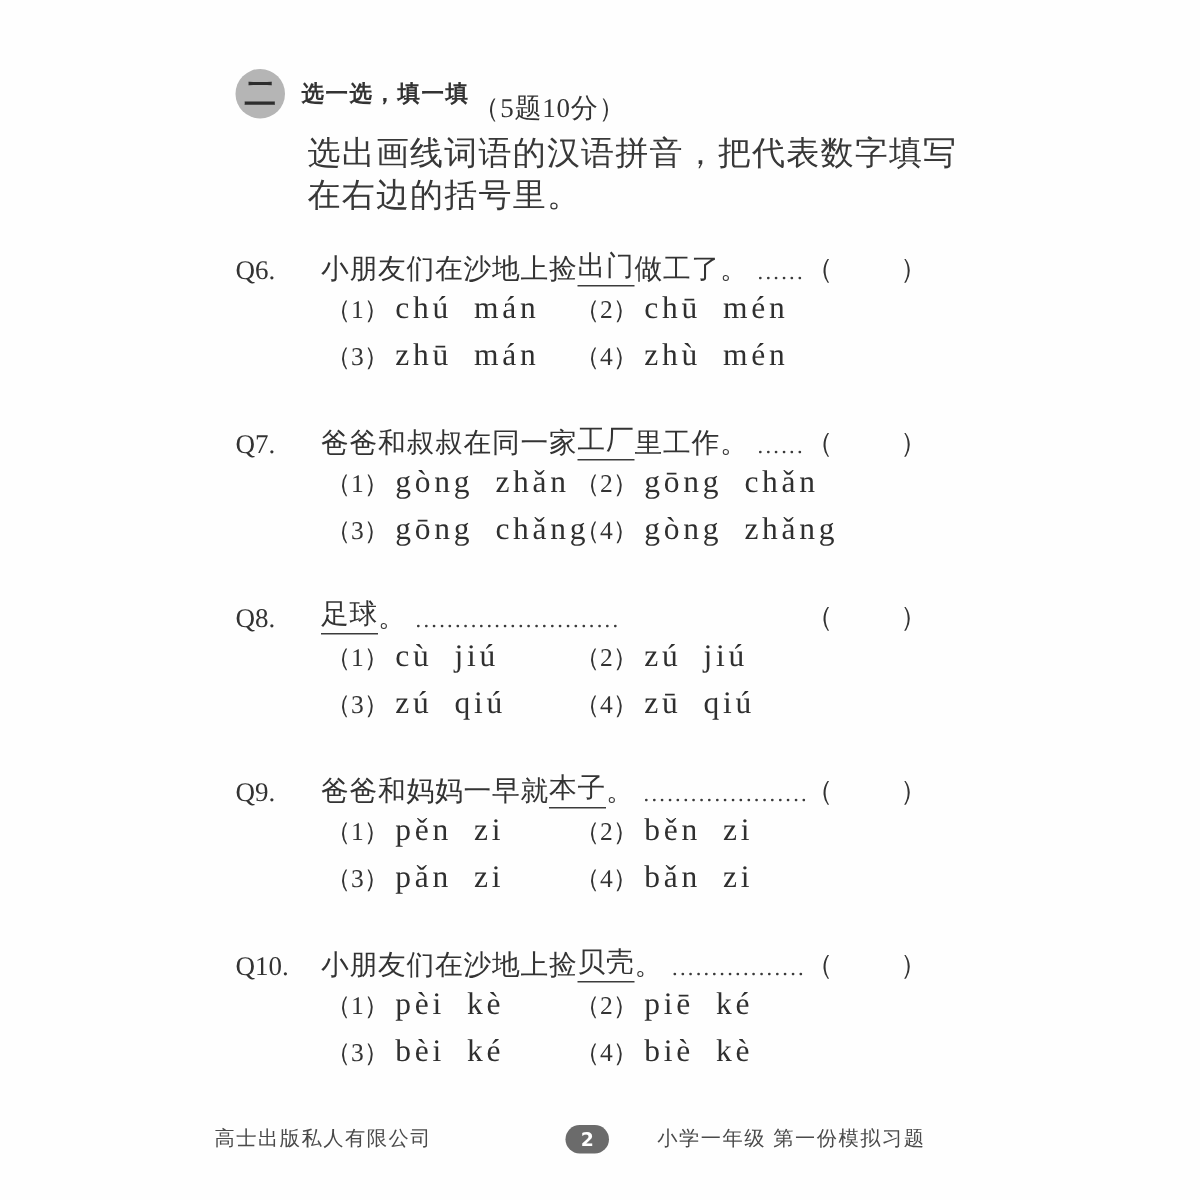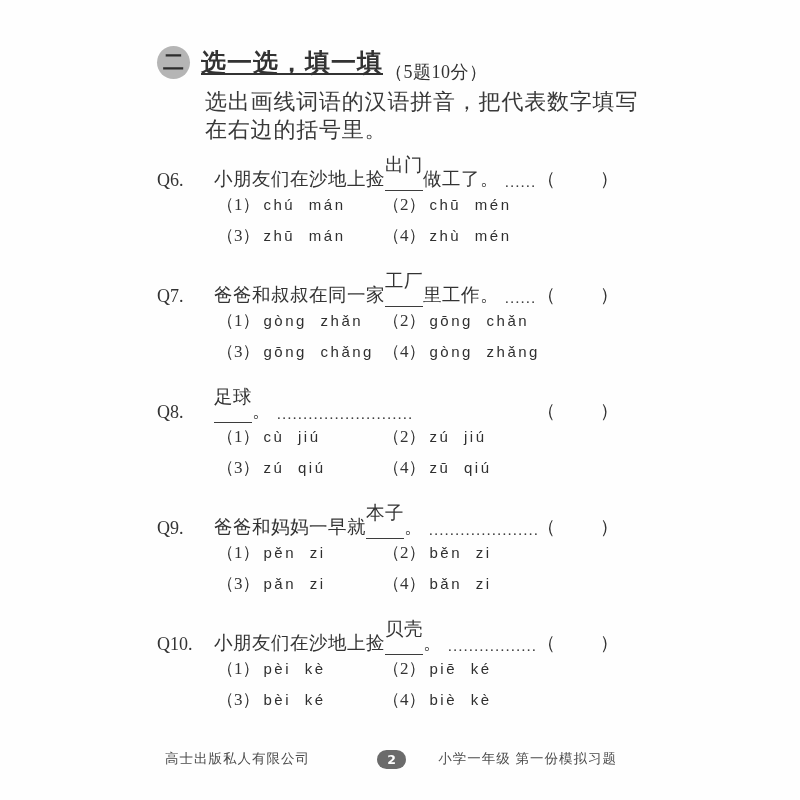--- a/index.html
+++ b/index.html
@@ -19,66 +19,66 @@
     display: flex; align-items: center; height: 34px;
   }
   .section-badge {
     width: 33px; height: 33px; border-radius: 50%;
     background: #b5b5b5; color: #2d2d2d;
     font-weight: bold; font-size: 21px;
     display: flex; align-items: center; justify-content: center;
     flex: none;
   }
   .title {
-    font-size: 25px; font-weight: bold;
-    margin-left: 11px; letter-spacing: 1px; text-decoration: underline;
+    font-size: 15px; font-weight: bold;
+    margin-left: 11px; letter-spacing: 1px;
   }
   .score {
     font-size: 18px; font-weight: normal;
     margin-left: 2px; letter-spacing: 0.5px; margin-top: 20px;
   }
   .instructions {
     margin: 9px 0 0 205px; width: 452px;
     font-size: 22px; line-height: 27.5px; letter-spacing: 0.8px;
     color: #383838;
   }
 
   
   .questions { margin-top: 17px; }
   .question { margin-left: 157px; width: 462px; margin-bottom: 24px; }
   .q-line {
     display: flex; align-items: flex-end;
     font-size: 18.5px; height: 31px; letter-spacing: 0.5px;
     white-space: nowrap;
   }
   .q-label { width: 57px; flex: none; font-size: 18px; letter-spacing: 0; }
-  .q-underline { border-bottom: 1.5px solid #3c3c3c; padding-bottom: 13px; }
+  .q-underline { border-bottom: 1.5px solid #3c3c3c; padding-bottom: 1px; }
   .q-leader {
     flex: 1; overflow: hidden;
     font-size: 15px; letter-spacing: 1.5px;
     padding-left: 6px; color: #3a3a3a;
   }
   .q-brackets { flex: none; display: flex; align-items: baseline; }
   .q-paren-gap { display: inline-block; width: 44px; }
 
   .opts {
     margin: 2px 0 0 60px;
     display: grid; grid-template-columns: 166px auto; row-gap: 3px;
     font-size: 17px;
   }
   .opt { display: flex; align-items: baseline; height: 28px; white-space: nowrap; }
   .opt-pinyin {
-    font-family: Liberation Sans, sans-serif;
-    font-size: 15px; letter-spacing: 2.5px; word-spacing: 7px;
+    font-family: Liberation Serif, serif;
+    font-size: 21px; letter-spacing: 2.5px; word-spacing: 7px;
     margin-left: 4px; color: #2f2f2f;
   }
 
   
   .footer {
-    position: absolute; left: 165px; right: 183px; top: 750px;
+    position: absolute; left: 143px; right: 183px; top: 750px;
     display: flex; justify-content: space-between; align-items: center;
     font-size: 13.5px; color: #4a4a4a; letter-spacing: 1px;
     font-family: "Liberation Sans", sans-serif;
   }
   .page-badge {
     position: absolute; left: 377px; top: 750px;
     width: 29px; height: 19px; border-radius: 10px;
     background: #6b6b6b; color: #ffffff;
     font-size: 12.5px; font-weight: bold;
     display: flex; align-items: center; justify-content: center;

